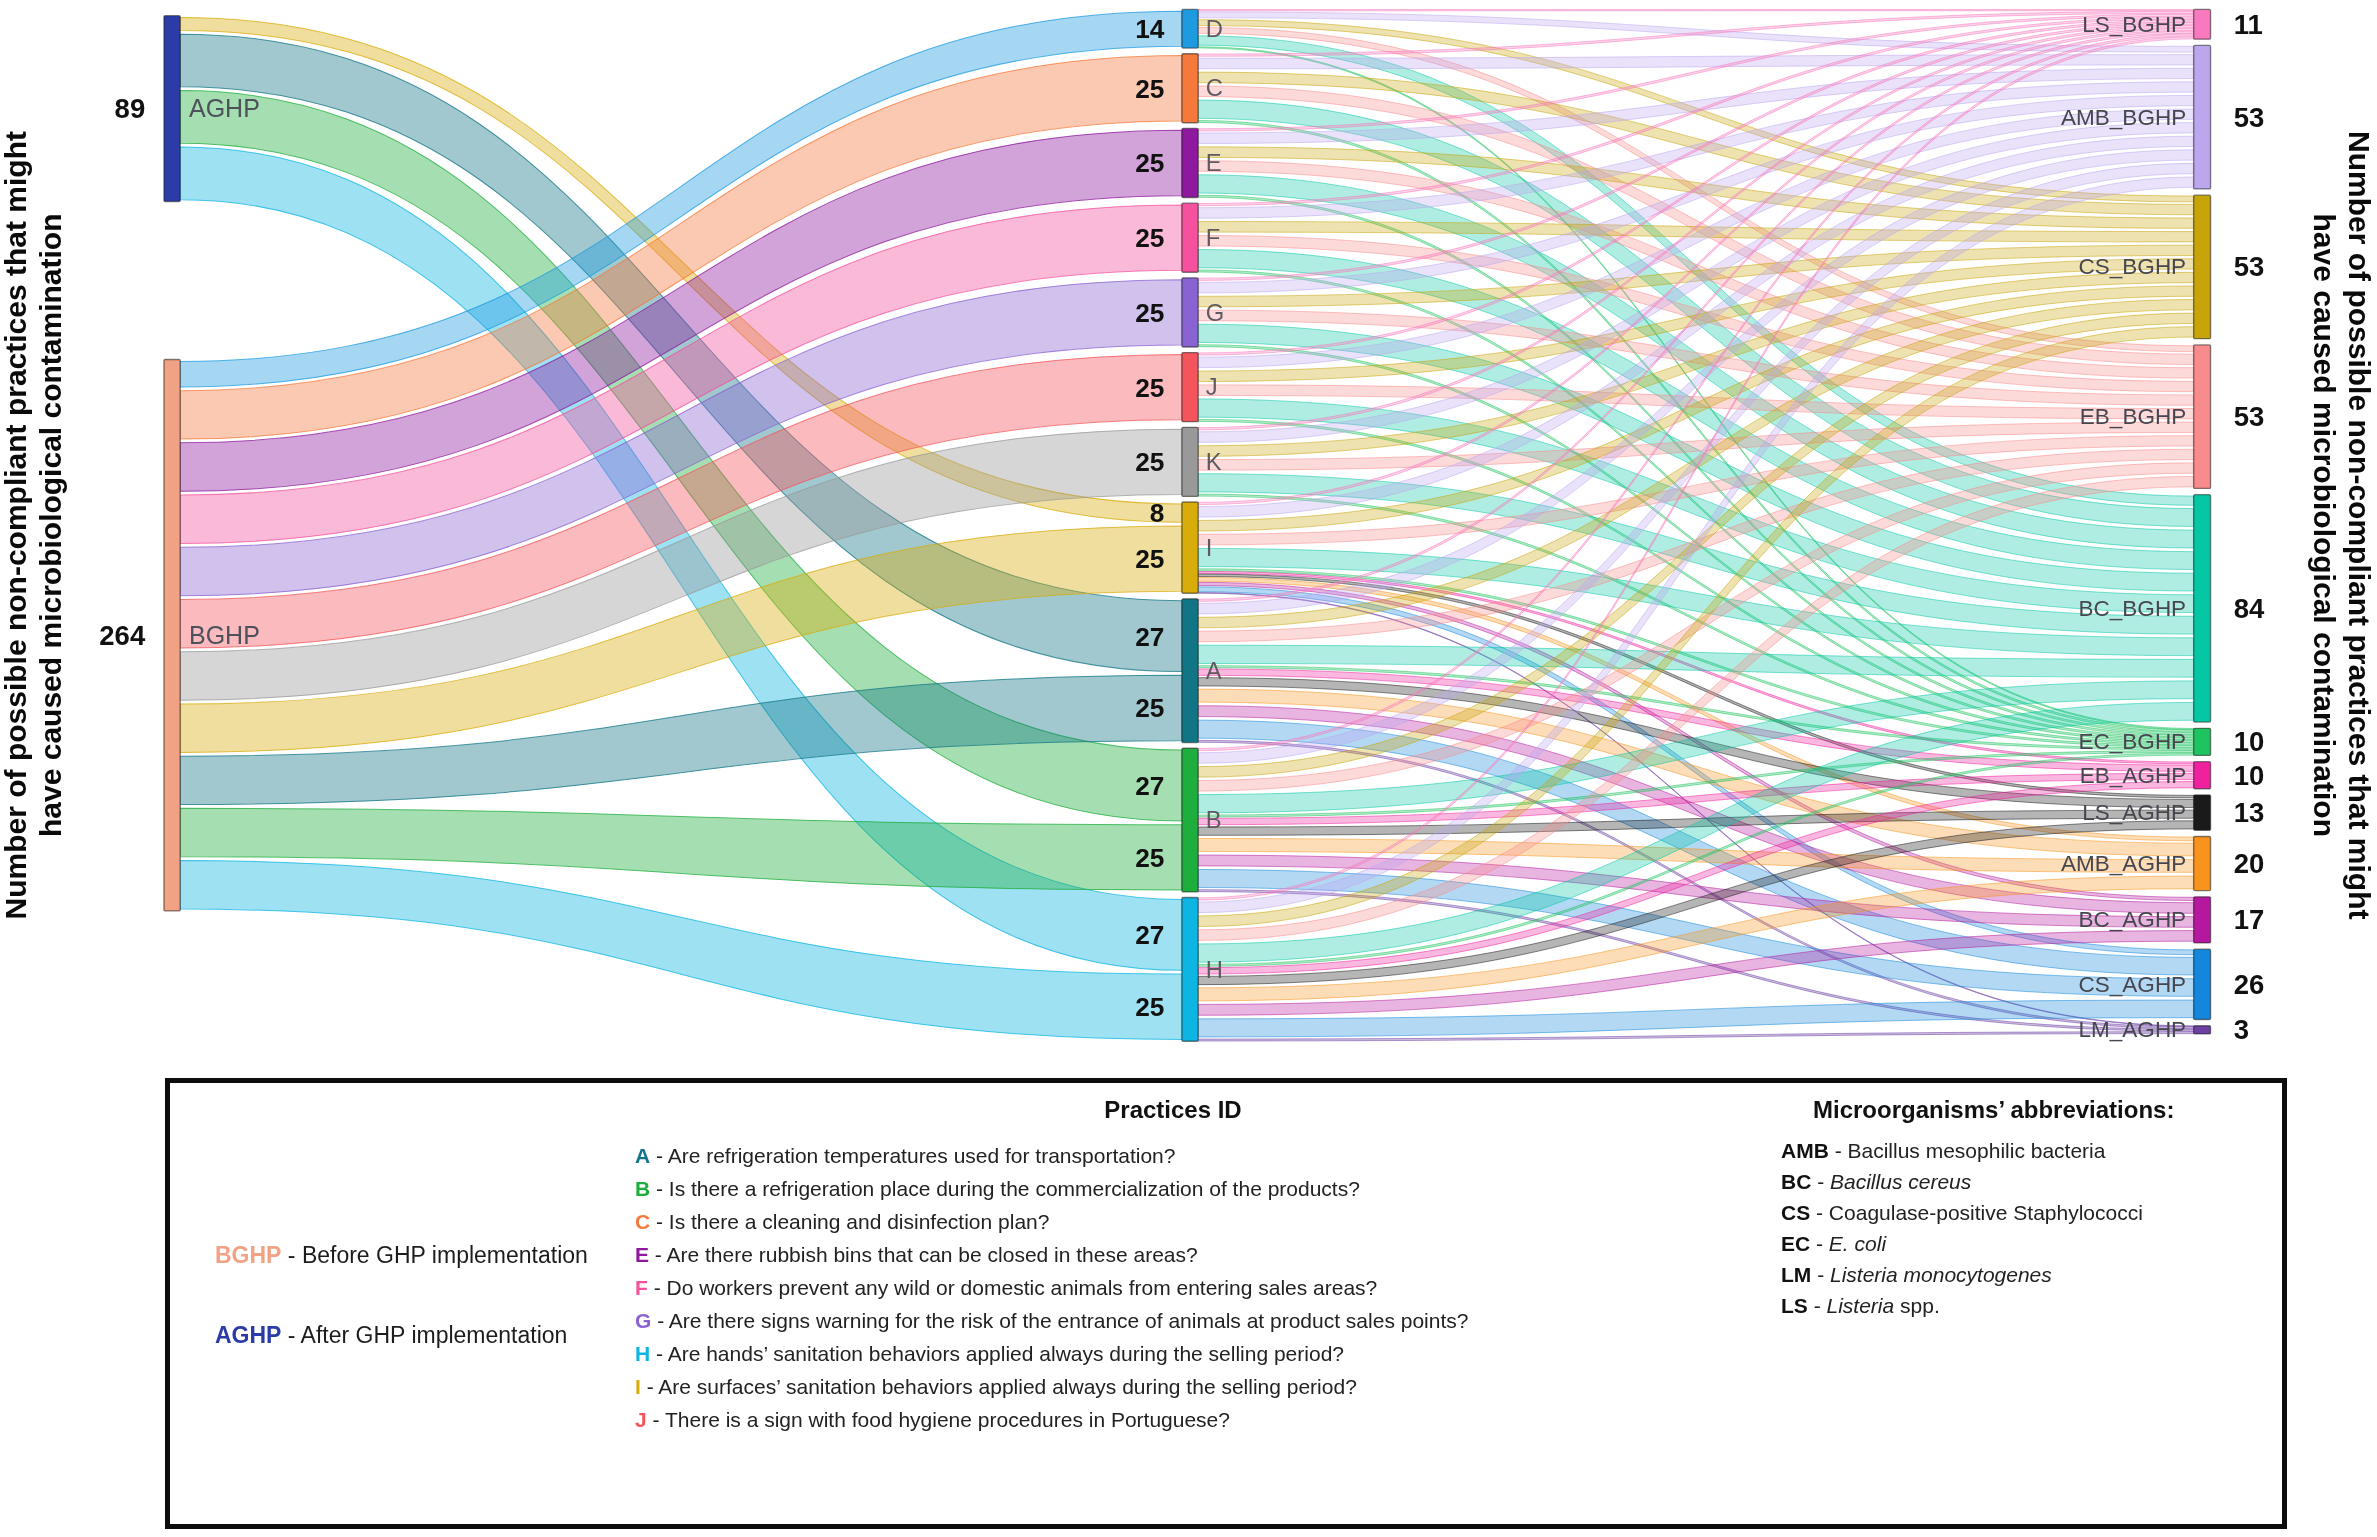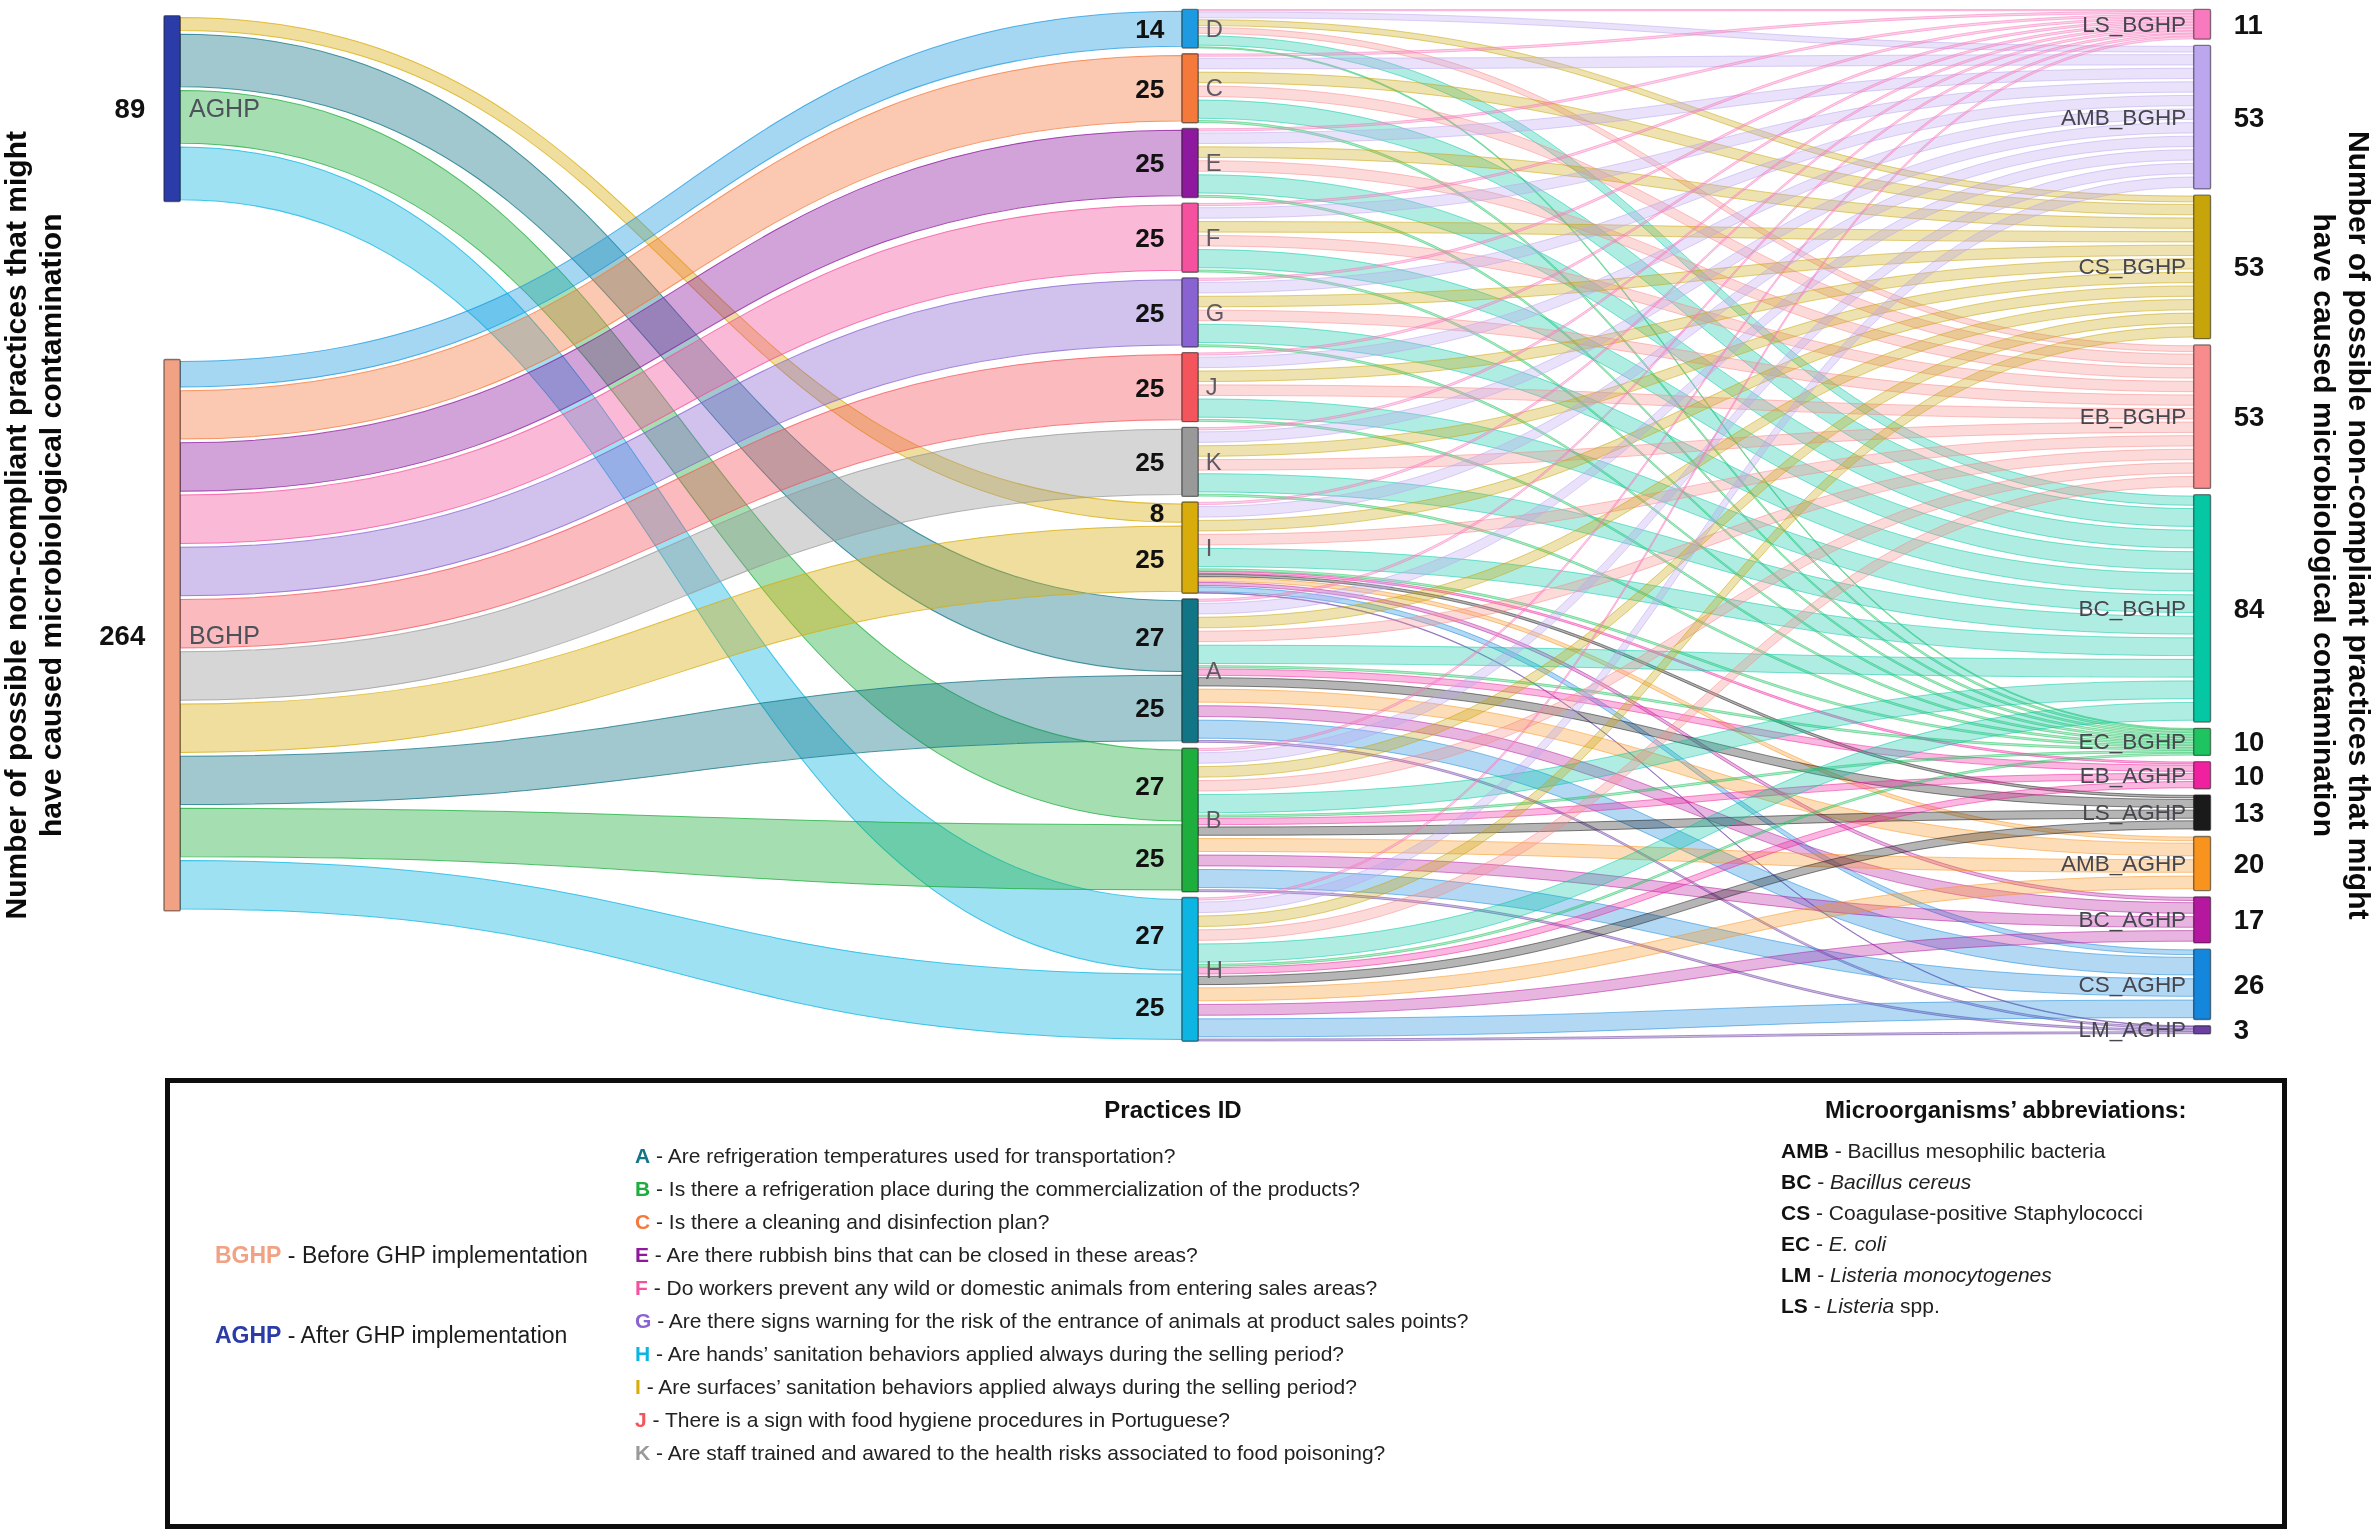--- a/index.html
+++ b/index.html
@@ -8,21 +8,21 @@
   svg text{font-family:"Liberation Sans",sans-serif;}
   .legend-box{position:absolute;left:165px;top:1078px;width:2112px;height:441px;border:5px solid #0d0d0d;background:#ffffff;}
   .ghp-block{position:absolute;left:45px;top:158px;}
   .ghp-line{font-size:23px;line-height:29px;margin-bottom:51px;white-space:nowrap;color:#1c1c1c;}
   .ghp-abbr{font-weight:bold;}
   .practices-block{position:absolute;left:465px;top:12.5px;width:1076px;}
   .practices-title{text-align:center;font-size:24px;font-weight:bold;margin-bottom:15px;color:#111;}
   .p-line{font-size:21px;line-height:33px;white-space:nowrap;color:#222;}
   .p-letter{font-weight:bold;}
   .micro-block{position:absolute;left:1611px;top:12.5px;width:500px;}
-  .micro-title{font-size:24px;font-weight:bold;margin-bottom:11.3px;margin-left:44px;color:#111;white-space:nowrap;}
+  .micro-title{font-size:24px;font-weight:bold;margin-bottom:11.3px;margin-left:32px;color:#111;white-space:nowrap;}
   .m-line{font-size:21px;line-height:31px;white-space:nowrap;color:#222;}
   .m-abbr{font-weight:bold;color:#111;}
 </style>
 </head>
 <body>
 
 <div id="sankey-wrap">
   <svg id="sankey-svg" width="2377" height="1063" viewBox="0 0 3801 1700">
     <g id="links-layer">
         <path d="M288,28 C1089,28 1089,805.88 1890,805.88 L1890,835.24 C1089,835.24 1089,48.72 288,48.72 Z" fill="#D8AC0B" fill-opacity="0.4" stroke="#D8AC0B" stroke-opacity="0.75" stroke-width="1.6"></path>
@@ -231,21 +231,20 @@
     <div id="practices-list">
         <div class="p-line"><span class="p-letter" style="color: rgb(18, 117, 133);">A</span><span> - Are refrigeration temperatures used for transportation?</span></div>
         <div class="p-line"><span class="p-letter" style="color: rgb(30, 174, 61);">B</span><span> - Is there a refrigeration place during the commercialization of the products?</span></div>
         <div class="p-line"><span class="p-letter" style="color: rgb(245, 121, 59);">C</span><span> - Is there a cleaning and disinfection plan?</span></div>
         <div class="p-line"><span class="p-letter" style="color: rgb(142, 24, 158);">E</span><span> - Are there rubbish bins that can be closed in these areas?</span></div>
         <div class="p-line"><span class="p-letter" style="color: rgb(245, 81, 158);">F</span><span> - Do workers prevent any wild or domestic animals from entering sales areas?</span></div>
         <div class="p-line"><span class="p-letter" style="color: rgb(138, 99, 210);">G</span><span> - Are there signs warning for the risk of the entrance of animals at product sales points?</span></div>
         <div class="p-line"><span class="p-letter" style="color: rgb(12, 181, 226);">H</span><span> - Are hands’ sanitation behaviors applied always during the selling period?</span></div>
         <div class="p-line"><span class="p-letter" style="color: rgb(216, 172, 11);">I</span><span> - Are surfaces’ sanitation behaviors applied always during the selling period?</span></div>
         <div class="p-line"><span class="p-letter" style="color: rgb(244, 85, 92);">J</span><span> - There is a sign with food hygiene procedures in Portuguese?</span></div>
-        <div class="p-line"><span class="p-letter" style="color: rgb(153, 153, 153);">K</span><span> - Are staff trained and awared to the health risks associated to food poisoning?</span></div>
       </div>
   </div>
   <div class="micro-block">
     <div class="micro-title">Microorganisms’ abbreviations:</div>
     <div id="micro-list">
         <div class="m-line"><span class="m-abbr">AMB</span><span> - </span><span>Bacillus mesophilic bacteria</span></div>
         <div class="m-line"><span class="m-abbr">BC</span><span> - </span><i>Bacillus cereus</i></div>
         <div class="m-line"><span class="m-abbr">CS</span><span> - </span><span>Coagulase-positive Staphylococci</span></div>
         <div class="m-line"><span class="m-abbr">EC</span><span> - </span><i>E. coli</i></div>
         <div class="m-line"><span class="m-abbr">LM</span><span> - </span><i>Listeria monocytogenes</i></div>

